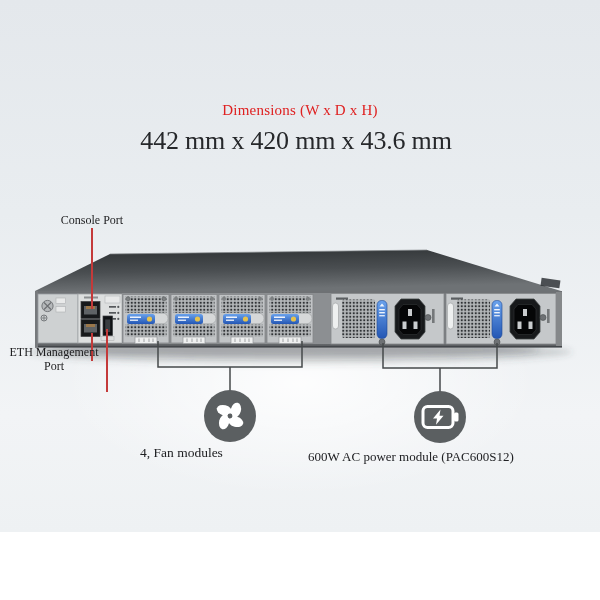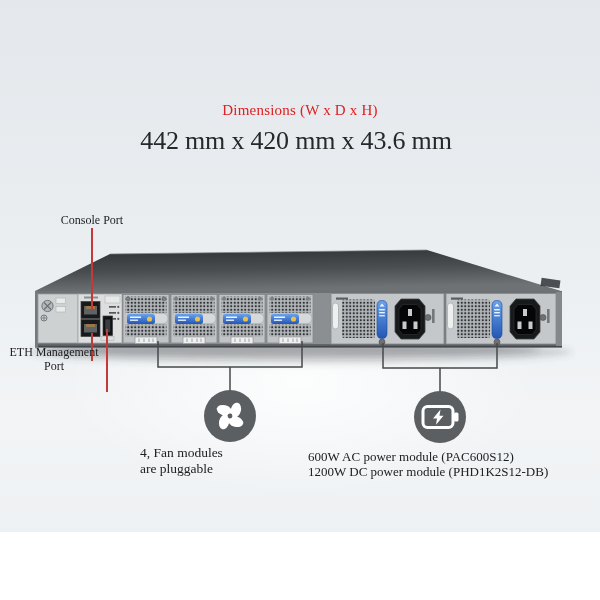--- a/index.html
+++ b/index.html
@@ -289,20 +289,18 @@
   </svg>
 
   <div class="abs port-label lbl-console">Console Port</div>
   <div class="abs port-label lbl-eth">
     <div>ETH Management</div>
     <div>Port</div>
   </div>
 
   <div class="abs callout-text fan-caption">
     <div>4, Fan modules</div>
-    <div>are pluggable</div>
   </div>
   <div class="abs callout-text power-caption">
     <div>600W AC power module (PAC600S12)</div>
-    <div>1200W DC power module (PHD1K2S12-DB)</div>
   </div>
 
 </div>
 
 </body></html>

